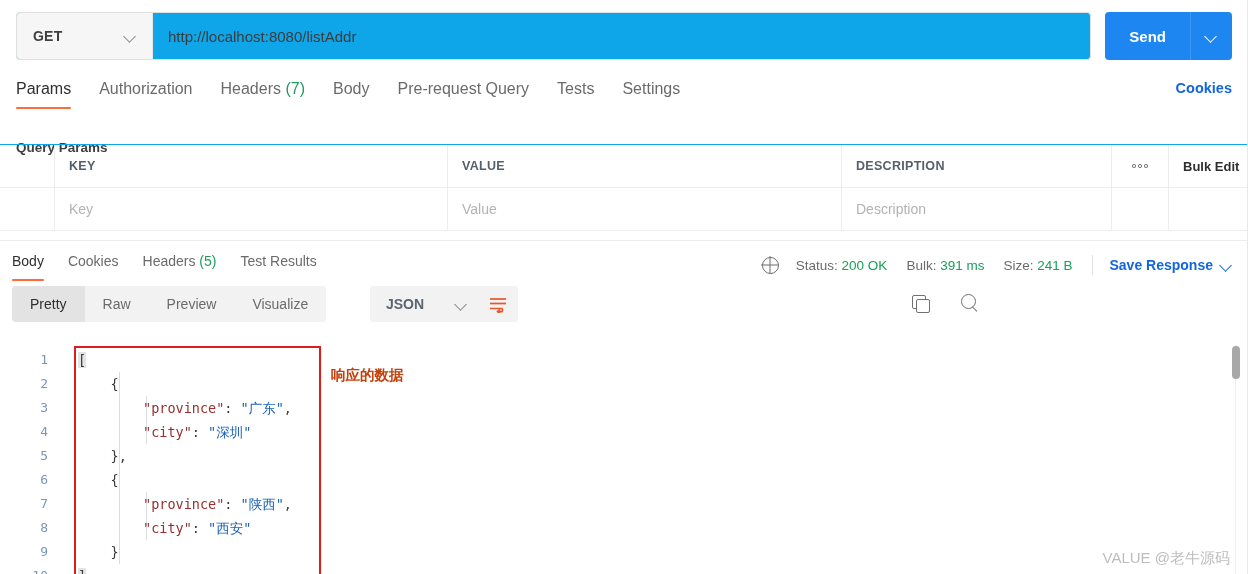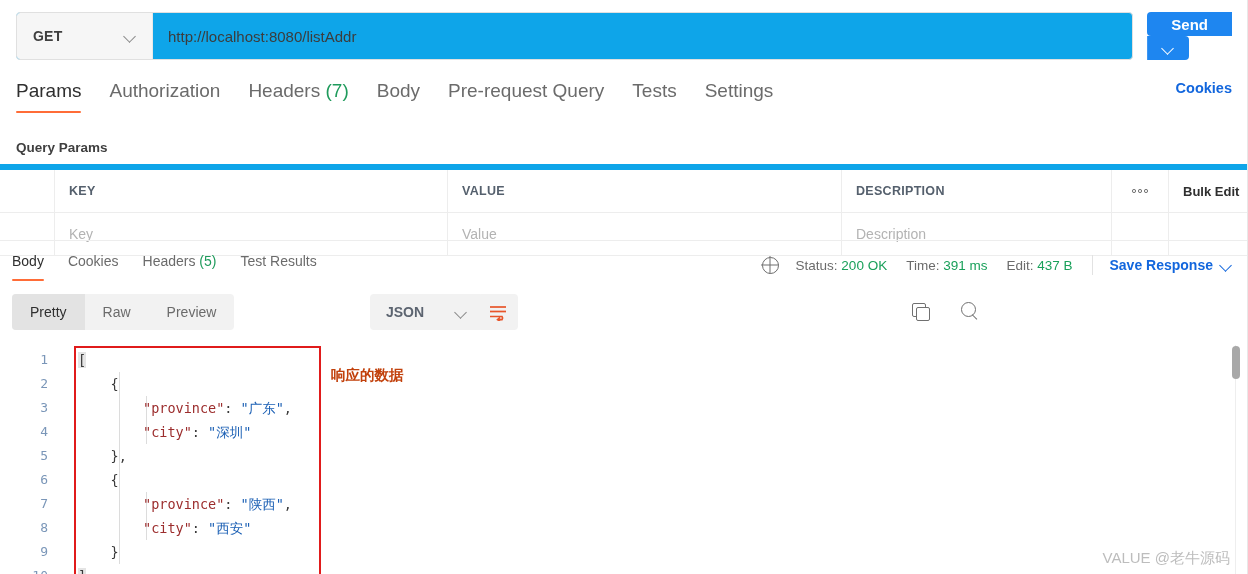--- a/index.html
+++ b/index.html
@@ -28,49 +28,49 @@
   .chev::before {
     content:""; position:absolute; left:0; top:1px; width:8px; height:8px;
     border-right:1.6px solid #888; border-bottom:1.6px solid #888;
     transform: rotate(45deg);
   }
   .chev.white::before { border-color:#fff; }
   .url-input {
     flex:1; height:100%; border:0; outline:none; padding:0 15px;
     font-size:15px; color:#3c3c3c; font-family:"Liberation Sans", sans-serif; background:transparent;
   }
-  .send-group { display:flex; margin-left:14px; height:48px;flex-direction:column; }
+  .send-group { display:flex; margin-left:14px; height:48px; }
   .send-btn {
     background:#1e86f0; color:#fff; border:0; height:48px; padding:0 24px;
     font-size:15px; font-weight:700; border-radius:4px 0 0 4px; cursor:pointer;
     font-family:"Liberation Sans", sans-serif;
   }
   .send-caret {
     background:#1e86f0; width:42px; height:48px; border-radius:0 4px 4px 0; cursor:pointer;
     display:flex; align-items:center; justify-content:center; border-left:1px solid #3d96f2;
   }
 
   
   .req-tabs { position:absolute; left:0; top:72px; width:1248px; height:40px; display:flex; align-items:flex-start; padding:0 16px; }
   .tab {
-    position:relative; font-size:19px; color:#6b6b6b; padding:8px 0 11px; margin-right:28px; cursor:pointer; white-space:nowrap;
+    position:relative; font-size:16px; color:#6b6b6b; padding:8px 0 11px; margin-right:28px; cursor:pointer; white-space:nowrap;
   }
   .tab.active { color:#2f2f2f; }
   .tab.active::after {
     content:""; position:absolute; left:0; right:0; bottom:0; height:2.5px; background:#ff6c37; border-radius:2px;
   }
   .tab .count { color:#1f9b5c; }
   .cookies-link {
     position:absolute; right:16px; top:80px; font-size:14.5px; color:#1266dd; font-weight:700; cursor:pointer;
   }
 
   
   .qp-title { position:absolute; left:16px; top:140px; font-size:13.5px; font-weight:700; color:#3f3f3f; }
 
-  .params-table { position:absolute; left:0; top:164px; width:1248px; border-top:6px solid #0ea5e9; }
+  .params-table { position:absolute; left:0; top:144px; width:1248px; border-top:1px solid #0ea5e9; }
   .ptr { display:flex; height:43px; border-bottom:1px solid #ededed; }
   .pcell { display:flex; align-items:center; border-right:1px solid #ededed; padding:0 14px; height:100%; }
   .c-check { width:55px; border-right:1px solid #ededed; }
   .c-key   { width:393px; }
   .c-val   { width:394px; }
   .c-desc  { width:270px; }
   .c-dots  { width:57px; justify-content:center; border-right:1px solid #ededed; cursor:pointer; }
   .c-bulk  { width:79px; border-right:0; cursor:pointer; }
   .hdr-text { font-size:12.5px; font-weight:700; color:#55606d; letter-spacing:.3px; }
   .ph-text  { font-size:14px; color:#b3b3b3; }
@@ -86,21 +86,21 @@
   .globe { width:17px; height:17px; border:1.4px solid #6e6e6e; border-radius:50%; position:relative; margin-right:14px; }
   .globe::before { content:""; position:absolute; left:50%; top:-1.4px; bottom:-1.4px; width:0; border-left:1.4px solid #6e6e6e; transform:translateX(-50%); }
   .globe::after  { content:""; position:absolute; top:50%; left:-1.4px; right:-1.4px; height:0; border-top:1.4px solid #6e6e6e; transform:translateY(-50%); }
   .meta-item { color:#6b6b6b; margin-right:16px; white-space:nowrap; }
   .meta-item b { color:#19a05a; font-weight:400; }
   .meta-sep { width:1px; height:20px; background:#e2e2e2; margin:0 14px 0 0; }
   .save-resp { color:#1266dd; font-weight:700; font-size:14px; cursor:pointer; display:flex; align-items:center; gap:8px; }
   .save-resp .chev::before { border-color:#1266dd; }
 
   
-  .viewbar { position:absolute; left:0; top:288px; width:1000px; height:50px; }
+  .viewbar { position:absolute; left:0; top:280px; width:1000px; height:50px; }
   .seg { position:absolute; left:12px; top:6px; display:flex; background:#f2f2f2; border-radius:4px; height:36px; overflow:hidden; }
   .seg div { padding:0 18px; height:36px; display:flex; align-items:center; font-size:14px; color:#6b6b6b; cursor:pointer; }
   .seg div.on { background:#e3e3e3; color:#2f2f2f; }
   .json-sel {
     position:absolute; left:370px; top:6px; height:36px; background:#f2f2f2; border-radius:4px;
     display:flex; align-items:center; gap:32px; padding:0 16px; cursor:pointer;
   }
   .json-sel span { font-size:14px; color:#5c6470; font-weight:700; }
   .wrap-btn {
     position:absolute; left:478px; top:6px; width:40px; height:36px; background:#f2f2f2; border-radius:4px;
@@ -228,35 +228,36 @@
   <div class="resp-bar">
     <div class="resp-tabs">
       <div class="tab active"><span>Body</span></div>
       <div class="tab"><span>Cookies</span></div>
       <div class="tab"><span>Headers</span> <span class="count">(5)</span></div>
       <div class="tab"><span>Test Results</span></div>
     </div>
     <div class="resp-meta">
       <span class="globe"></span>
       <span class="meta-item"><span>Status:</span> <b>200 OK</b></span>
-      <span class="meta-item"><span>Time:</span> <b>391 ms</b></span>
-      <span class="meta-item"><span>Edit:</span> <b>437 B</b></span>
+      <span class="meta-item"><span>Bulk:</span> <b>391 ms</b></span>
+      <span class="meta-item"><span>Size:</span> <b>241 B</b></span>
       <span class="meta-sep"></span>
       <span class="save-resp">
         <span>Save Response</span>
         <span class="chev"></span>
       </span>
     </div>
   </div>
 
   <div class="viewbar">
     <div class="seg">
       <div class="on">Pretty</div>
       <div>Raw</div>
       <div>Preview</div>
+      <div>Visualize</div>
     </div>
     <div class="json-sel">
       <span>JSON</span>
       <span class="chev"></span>
     </div>
     <div class="wrap-btn">
       <svg width="20" height="17" viewBox="0 0 20 17">
         <line x1="2" y1="3" x2="18" y2="3" stroke="#e8552a" stroke-width="1.7"></line>
         <line x1="2" y1="7.5" x2="18" y2="7.5" stroke="#e8552a" stroke-width="1.7"></line>
         <path d="M2 12.5 H14 a2.6 2.6 0 0 1 0 3.2 H10" fill="none" stroke="#e8552a" stroke-width="1.7"></path>

